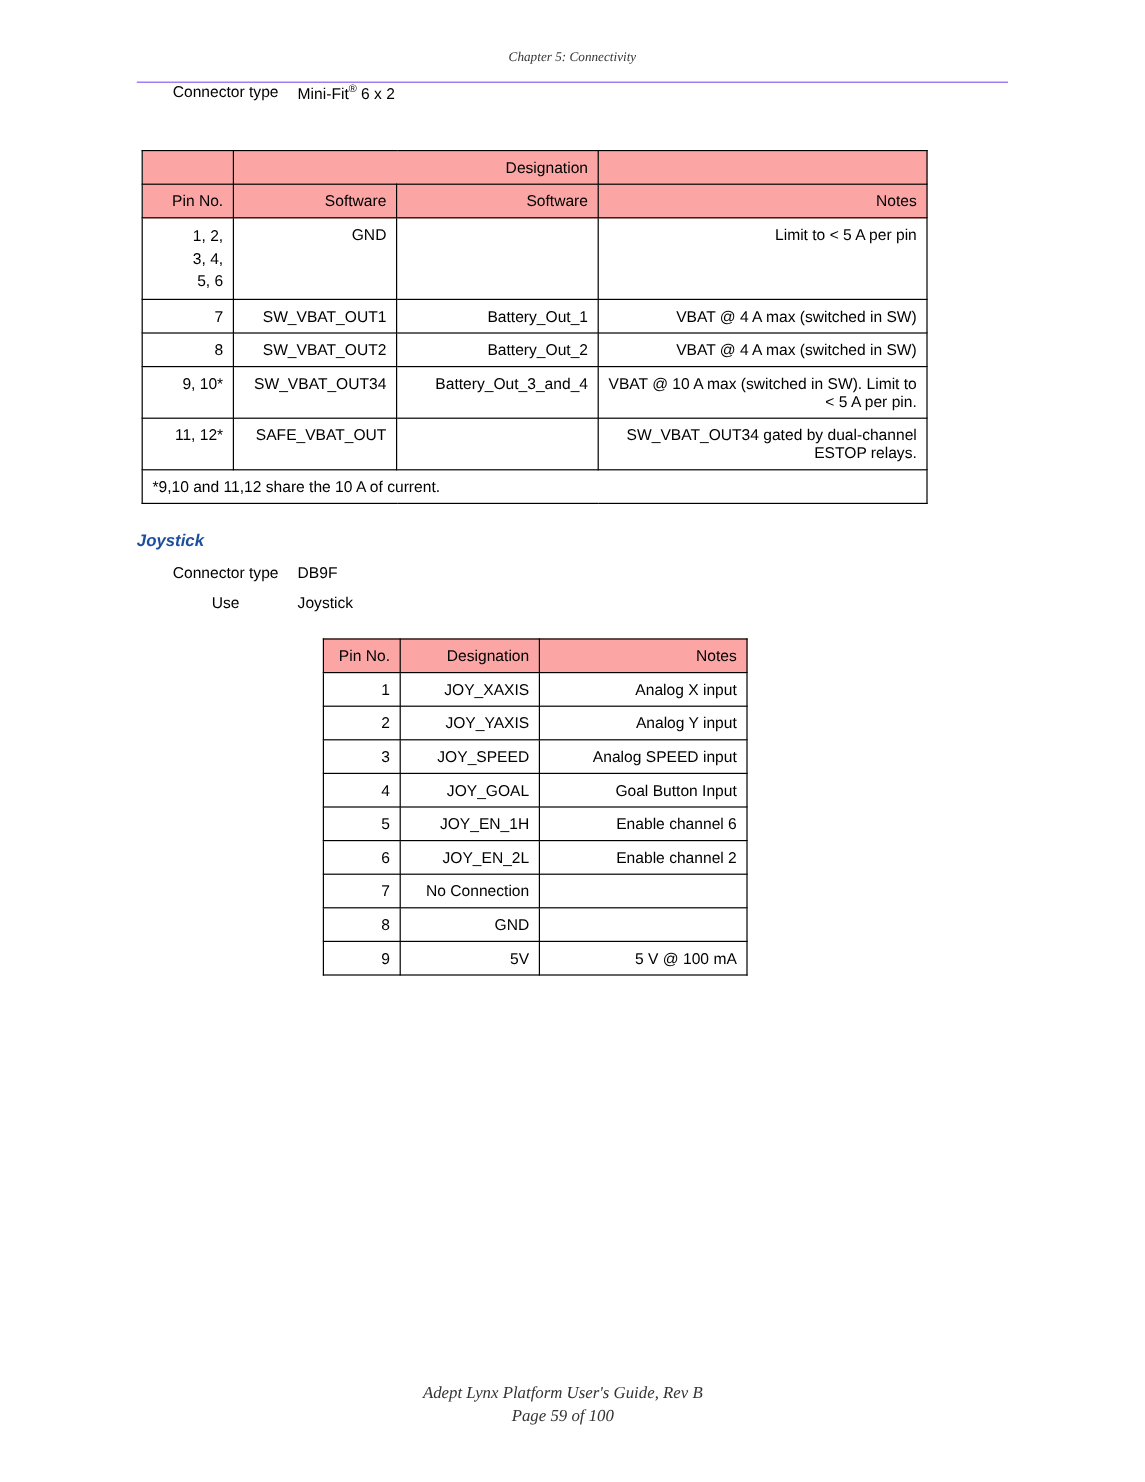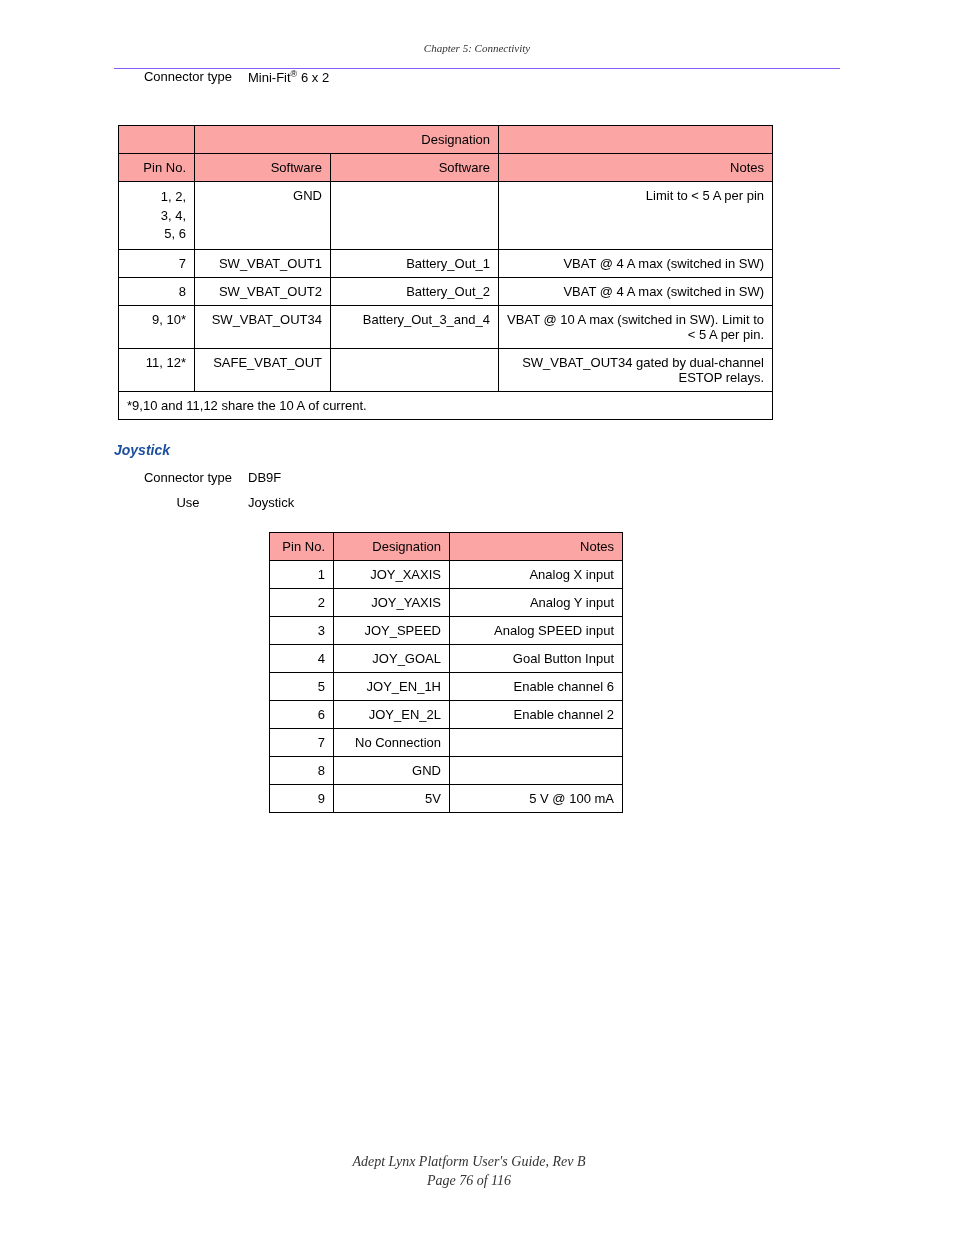--- a/index.html
+++ b/index.html
@@ -204,15 +204,15 @@
     <tr>
       <td>9</td>
       <td>5V</td>
       <td>5 V @ 100 mA</td>
     </tr>
   </tbody>
     </table>
 
   <div class="footer">
     <div>Adept Lynx Platform User's Guide, Rev B</div>
-    <div>Page 76 of 116</div>
+    <div>Page 59 of 100</div>
   </div>
 </div>
 
 </body></html>

